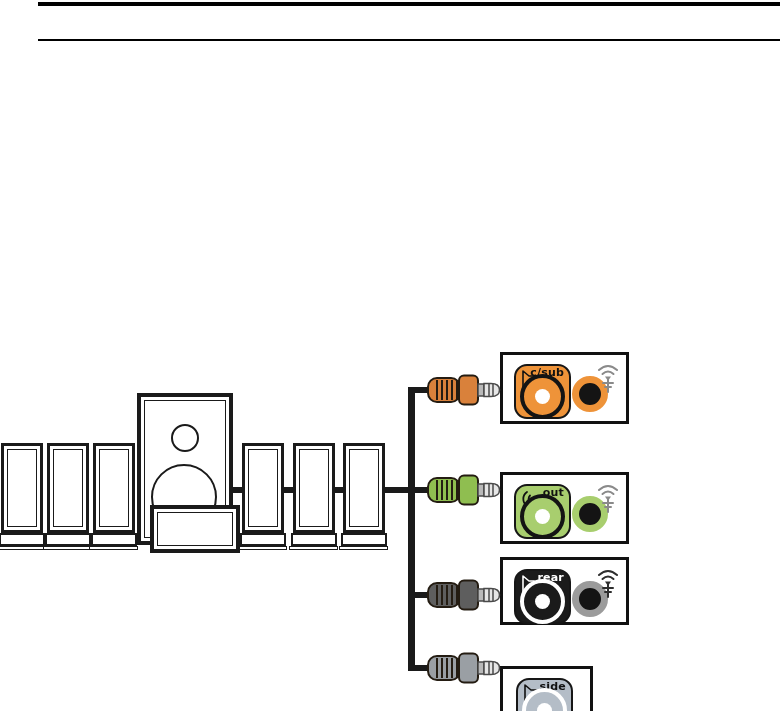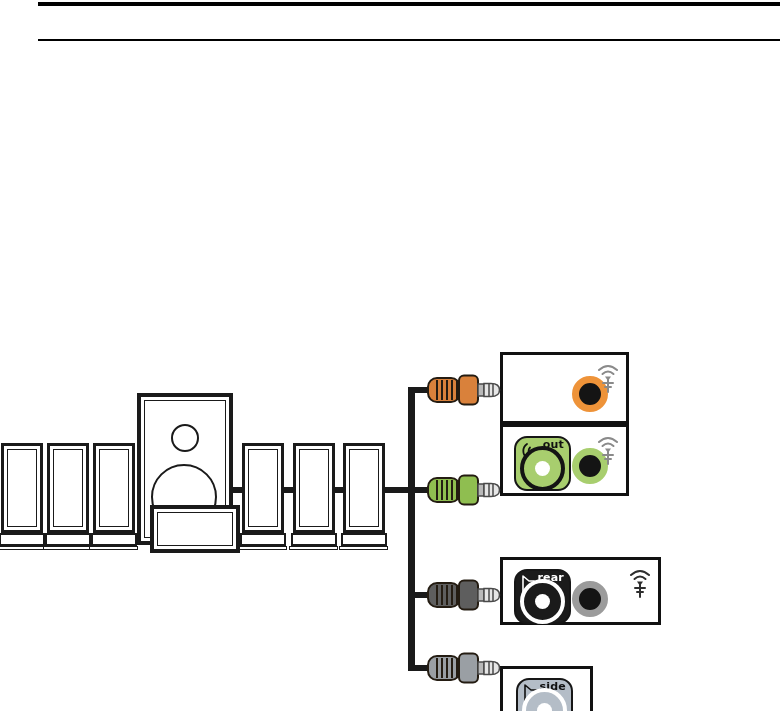--- a/index.html
+++ b/index.html
@@ -140,32 +140,39 @@
   <svg class="plug" style="left: 426px; top: 651px; --plug: #9A9FA4;" width="76" height="34" viewBox="0 0 76 34">
     <rect class="barrel" x="2" y="5" width="32" height="24" rx="9"></rect>
     <path class="ribs" d="M11 7V27M16 7V27M21 7V27M26 7V27M31 7V27"></path>
     <rect class="collar" x="33" y="2.5" width="19" height="29" rx="5"></rect>
     <rect class="neck" x="52" y="11" width="6" height="12"></rect>
     <path class="tip" d="M58 10.5H65Q73.5 10.5 73.5 17Q73.5 23.5 65 23.5H58Z"></path>
     <path class="tip-seg" d="M63 10.5V23.5M67 10.8V23.2"></path>
   </svg>
 
   <div class="panel" style="left: 500px; top: 352px; width: 123px; height: 66px; --sq: #EE9339; --ring: #141414; --lbl: #111111; --icn: #111111; --ant: #8A8A8A; --rjr: #EE9339; --rjc: #141414;">
+    <div class="jack-square">
+      <svg class="spk-icon" width="16" height="18" viewBox="0 0 16 18">
+        <path d="M2 1V17L8 12H13V6H8Z"></path>
+      </svg>
+      <span class="jack-label">c/sub</span>
+      <div class="jack-hole"></div>
+    </div>
     <div class="round-jack"></div>
     <svg class="ant-icon" width="22" height="32" viewBox="0 0 22 32">
       <path class="st" d="M2 9Q11 1 20 9"></path>
         <path class="st" d="M5.5 13Q11 8 16.5 13"></path>
       <path class="fl" d="M8 15.5L14 15.5L11 20Z"></path>
         <path class="st" d="M11 17V31"></path>
       <path class="st" d="M6 22H16"></path>
         <path class="st" d="M8 26H14"></path>
     </svg>
   </div>
 
-  <div class="panel" style="left: 500px; top: 424px; width: 123px; height: 66px; --sq: #A8CE6E; --ring: #141414; --lbl: #111111; --icn: #111111; --ant: #8A8A8A; --rjr: #A8CE6E; --rjc: #141414;">
+  <div class="panel" style="left: 500px; top: 472px; width: 123px; height: 66px; --sq: #A8CE6E; --ring: #141414; --lbl: #111111; --icn: #111111; --ant: #8A8A8A; --rjr: #A8CE6E; --rjc: #141414;">
     <div class="jack-square">
       <svg class="out-icon" width="28" height="16" viewBox="0 0 28 16">
         <path class="st" d="M7 1A8.5 8.5 0 0 0 7 15"></path>
           <path class="st" d="M10 4.5A5 5 0 0 0 10 11.5"></path>
         <circle class="fl" cx="13" cy="8" r="1.7"></circle>
           <path class="st" d="M13 8H20"></path>
         <path class="fl" d="M19 4.5L27 8L19 11.5Z"></path>
       </svg>
       <span class="jack-label">out</span>
       <div class="jack-hole"></div>
@@ -174,21 +181,21 @@
     <svg class="ant-icon" width="22" height="32" viewBox="0 0 22 32">
       <path class="st" d="M2 9Q11 1 20 9"></path>
         <path class="st" d="M5.5 13Q11 8 16.5 13"></path>
       <path class="fl" d="M8 15.5L14 15.5L11 20Z"></path>
         <path class="st" d="M11 17V31"></path>
       <path class="st" d="M6 22H16"></path>
         <path class="st" d="M8 26H14"></path>
     </svg>
   </div>
 
-  <div class="panel" style="left: 500px; top: 557px; width: 123px; height: 62px; padding-left: 32px; --sq: #1B1B1B; --ring: #FFFFFF; --lbl: #FFFFFF; --icn: #FFFFFF; --ant: #2E2E2E; --rjr: #9B9B9B; --rjc: #141414;">
+  <div class="panel" style="left: 500px; top: 557px; width: 123px; height: 62px; --sq: #1B1B1B; --ring: #FFFFFF; --lbl: #FFFFFF; --icn: #FFFFFF; --ant: #2E2E2E; --rjr: #9B9B9B; --rjc: #141414;">
     <div class="jack-square">
       <svg class="spk-icon" width="16" height="18" viewBox="0 0 16 18">
         <path d="M2 1V17L8 12H13V6H8Z"></path>
       </svg>
       <span class="jack-label">rear</span>
       <div class="jack-hole"></div>
     </div>
     <div class="round-jack"></div>
     <svg class="ant-icon" width="22" height="32" viewBox="0 0 22 32">
       <path class="st" d="M2 9Q11 1 20 9"></path>

